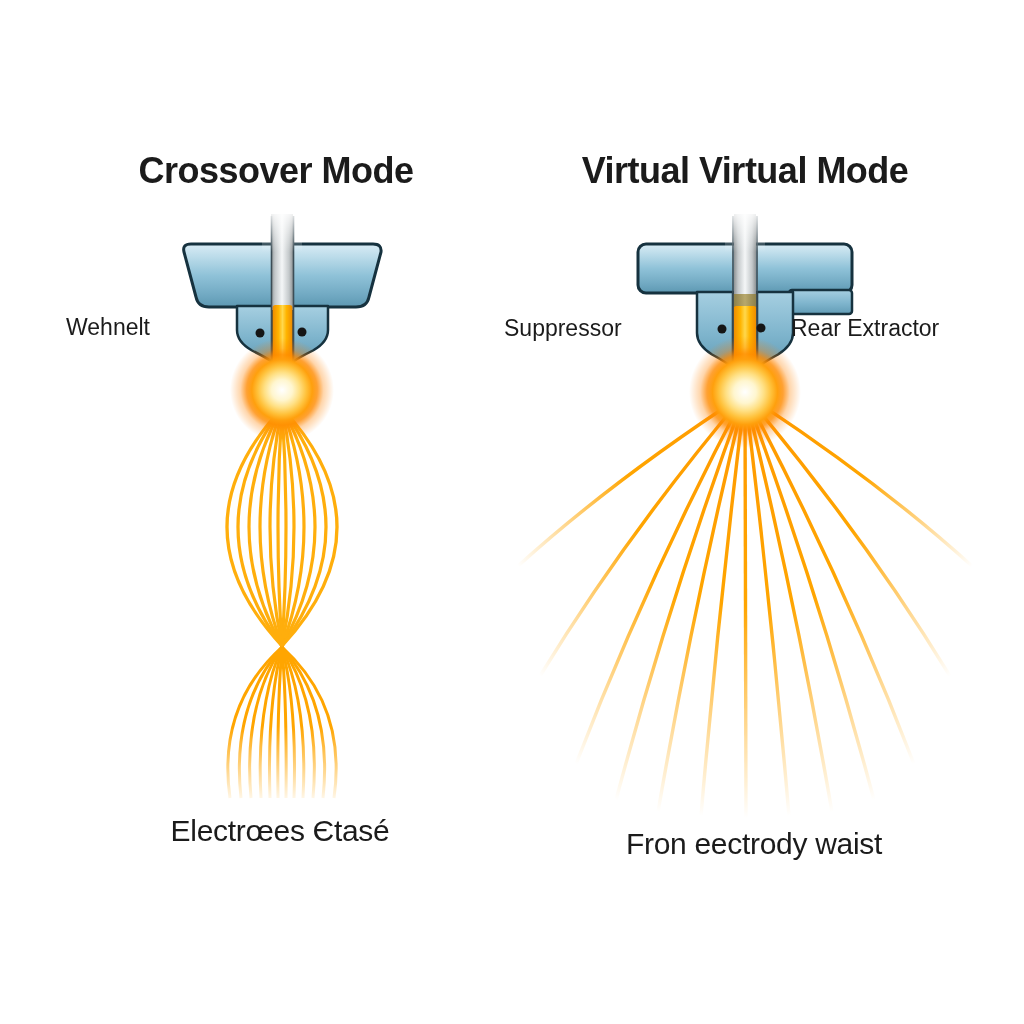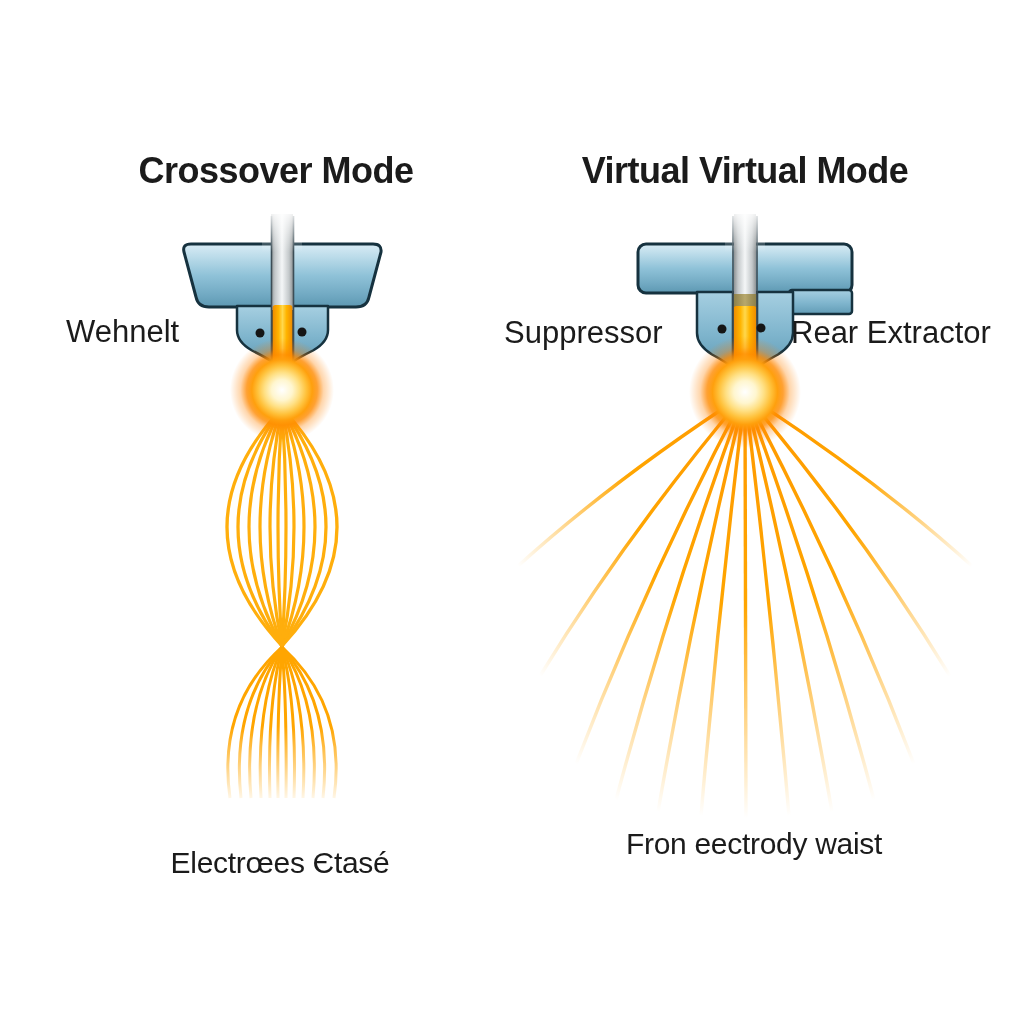--- a/index.html
+++ b/index.html
@@ -3,28 +3,28 @@
 <meta charset="utf-8">
 <style>
   html,body{margin:0;padding:0;background:#ffffff;}
   .stage{
     position:relative;width:991px;height:1024px;background:#ffffff;
     overflow:hidden;font-family:"Liberation Sans", sans-serif;color:#1b1b1b;
   }
   .art{position:absolute;left:0;top:0;width:1024px;height:1024px;}
   .txt{position:absolute;line-height:1;white-space:nowrap;}
   .title{font-size:36px;font-weight:700;letter-spacing:-0.5px;text-align:center;}
-  .lbl{font-size:31px;font-weight:400;}
+  .lbl{font-size:23px;font-weight:400;}
   .cap{font-size:30px;font-weight:400;text-align:center;letter-spacing:-0.3px;}
   #title-left{left:56px;top:153px;width:440px;}
   #title-right{left:545px;top:153px;width:400px;}
   #lbl-wehnelt{left:66px;top:316px;}
   #lbl-suppressor{left:504px;top:317px;}
   #lbl-extractor{left:791px;top:317px;}
-  #cap-left{left:130px;top:848px;width:300px;}
+  #cap-left{left:130px;top:816px;width:300px;}
   #cap-right{left:604px;top:829px;width:300px;}
 </style>
 </head>
 <body>
 
 <div class="stage">
 
   <svg class="art" viewBox="0 0 1024 1024" xmlns="http://www.w3.org/2000/svg">
     <defs>
       <linearGradient id="capg" x1="0" y1="0" x2="0" y2="1">

